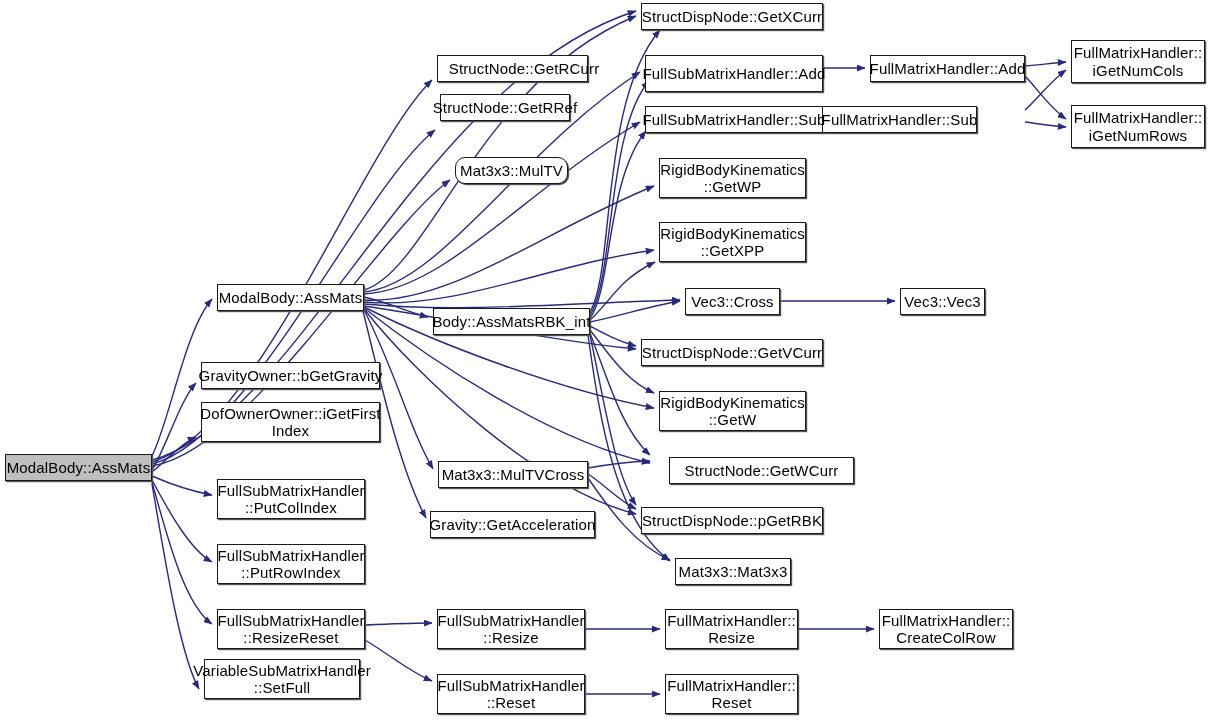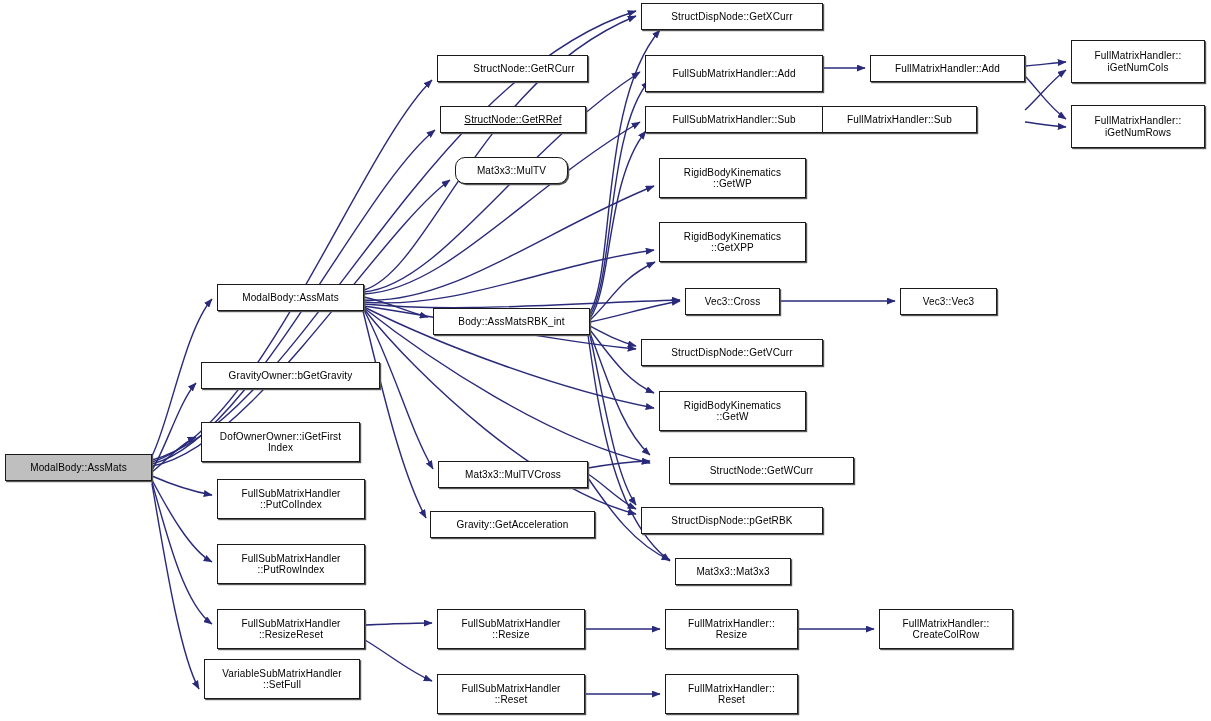--- a/index.html
+++ b/index.html
@@ -27,21 +27,21 @@
   .node {
     position: absolute;
     box-sizing: border-box;
     border: 1px solid #1a1a1a;
     background: #ffffff;
     color: #000000;
     display: flex;
     align-items: center;
     justify-content: center;
     text-align: center;
-    font-size: 10px;
+    font-size: 15px;
     line-height: 1.14;
     letter-spacing: 0.15px;
     white-space: pre-line;
     box-shadow: 1.2px 1.2px 0 0 #555555;
     z-index: 2;
   }
   .node.root {
     background: #bfbfbf;
   }
   .node span {
@@ -108,32 +108,32 @@
         <path d="M780,301 C820,301 860,301 895,301" fill="none" stroke="#2a2a7a" stroke-width="1.4" marker-end="url(#arrowhead)"></path>
         <path d="M585,629 C610,629 635,629 660,629" fill="none" stroke="#2a2a7a" stroke-width="1.4" marker-end="url(#arrowhead)"></path>
         <path d="M585,694 C610,694 635,694 660,694" fill="none" stroke="#2a2a7a" stroke-width="1.4" marker-end="url(#arrowhead)"></path>
         <path d="M798,629 C825,629 850,629 874,629" fill="none" stroke="#2a2a7a" stroke-width="1.4" marker-end="url(#arrowhead)"></path>
       </g>
   </svg>
   <div id="nodes-group">
       <div class="node root" style="left: 5px; top: 454px; width: 147px; height: 27px;"><span>ModalBody::AssMats</span></div>
       <div class="node" style="left: 217px; top: 284px; width: 147px; height: 27px;"><span>ModalBody::AssMats</span></div>
       <div class="node" style="left: 201px; top: 362px; width: 179px; height: 27px;"><span>GravityOwner::bGetGravity</span></div>
-      <div class="node" style="left: 201px; top: 422px; width: 159px; height: 40px;"><span>DofOwnerOwner::iGetFirst
+      <div class="node" style="left: 201px; top: 402px; width: 179px; height: 40px;"><span>DofOwnerOwner::iGetFirst
 Index</span></div>
       <div class="node" style="left: 217px; top: 479px; width: 148px; height: 40px;"><span>FullSubMatrixHandler
 ::PutColIndex</span></div>
       <div class="node" style="left: 217px; top: 544px; width: 148px; height: 40px;"><span>FullSubMatrixHandler
 ::PutRowIndex</span></div>
       <div class="node" style="left: 217px; top: 609px; width: 148px; height: 40px;"><span>FullSubMatrixHandler
 ::ResizeReset</span></div>
       <div class="node" style="left: 204px; top: 659px; width: 156px; height: 40px;"><span>VariableSubMatrixHandler
 ::SetFull</span></div>
       <div class="node" style="left: 437px; top: 55px; width: 151px; height: 27px; padding-left: 23px;"><span>StructNode::GetRCurr</span></div>
-      <div class="node" style="left: 440px; top: 106px; width: 146px; height: 27px; text-decoration: underline;"><span>StructNode::GetRRef</span></div>
+      <div class="node" style="left: 440px; top: 94px; width: 130px; height: 27px;"><span>StructNode::GetRRef</span></div>
       <div class="node" style="left: 455px; top: 157px; width: 113px; height: 27px; border-radius: 10px;"><span>Mat3x3::MulTV</span></div>
       <div class="node" style="left: 433px; top: 308px; width: 157px; height: 27px;"><span>Body::AssMatsRBK_int</span></div>
       <div class="node" style="left: 438px; top: 461px; width: 150px; height: 27px;"><span>Mat3x3::MulTVCross</span></div>
       <div class="node" style="left: 430px; top: 511px; width: 165px; height: 27px;"><span>Gravity::GetAcceleration</span></div>
       <div class="node" style="left: 437px; top: 609px; width: 148px; height: 40px;"><span>FullSubMatrixHandler
 ::Resize</span></div>
       <div class="node" style="left: 437px; top: 674px; width: 148px; height: 40px;"><span>FullSubMatrixHandler
 ::Reset</span></div>
       <div class="node" style="left: 641px; top: 3px; width: 182px; height: 27px;"><span>StructDispNode::GetXCurr</span></div>
       <div class="node" style="left: 645px; top: 55px; width: 178px; height: 37px;"><span>FullSubMatrixHandler::Add</span></div>
@@ -148,21 +148,21 @@
 ::GetW</span></div>
       <div class="node" style="left: 669px; top: 457px; width: 185px; height: 27px;"><span>StructNode::GetWCurr</span></div>
       <div class="node" style="left: 641px; top: 507px; width: 182px; height: 27px;"><span>StructDispNode::pGetRBK</span></div>
       <div class="node" style="left: 675px; top: 558px; width: 116px; height: 27px;"><span>Mat3x3::Mat3x3</span></div>
       <div class="node" style="left: 665px; top: 609px; width: 133px; height: 40px;"><span>FullMatrixHandler::
 Resize</span></div>
       <div class="node" style="left: 665px; top: 674px; width: 133px; height: 40px;"><span>FullMatrixHandler::
 Reset</span></div>
       <div class="node" style="left: 870px; top: 55px; width: 155px; height: 27px;"><span>FullMatrixHandler::Add</span></div>
       <div class="node" style="left: 822px; top: 106px; width: 155px; height: 27px;"><span>FullMatrixHandler::Sub</span></div>
-      <div class="node" style="left: 900px; top: 288px; width: 97px; height: 27px;"><span>Vec3::Vec3</span></div>
+      <div class="node" style="left: 900px; top: 288px; width: 85px; height: 27px;"><span>Vec3::Vec3</span></div>
       <div class="node" style="left: 879px; top: 609px; width: 134px; height: 40px;"><span>FullMatrixHandler::
 CreateColRow</span></div>
       <div class="node" style="left: 1071px; top: 40px; width: 134px; height: 43px;"><span>FullMatrixHandler::
 iGetNumCols</span></div>
       <div class="node" style="left: 1071px; top: 105px; width: 134px; height: 43px;"><span>FullMatrixHandler::
 iGetNumRows</span></div>
     </div>
 </div>
 
 </body></html>

